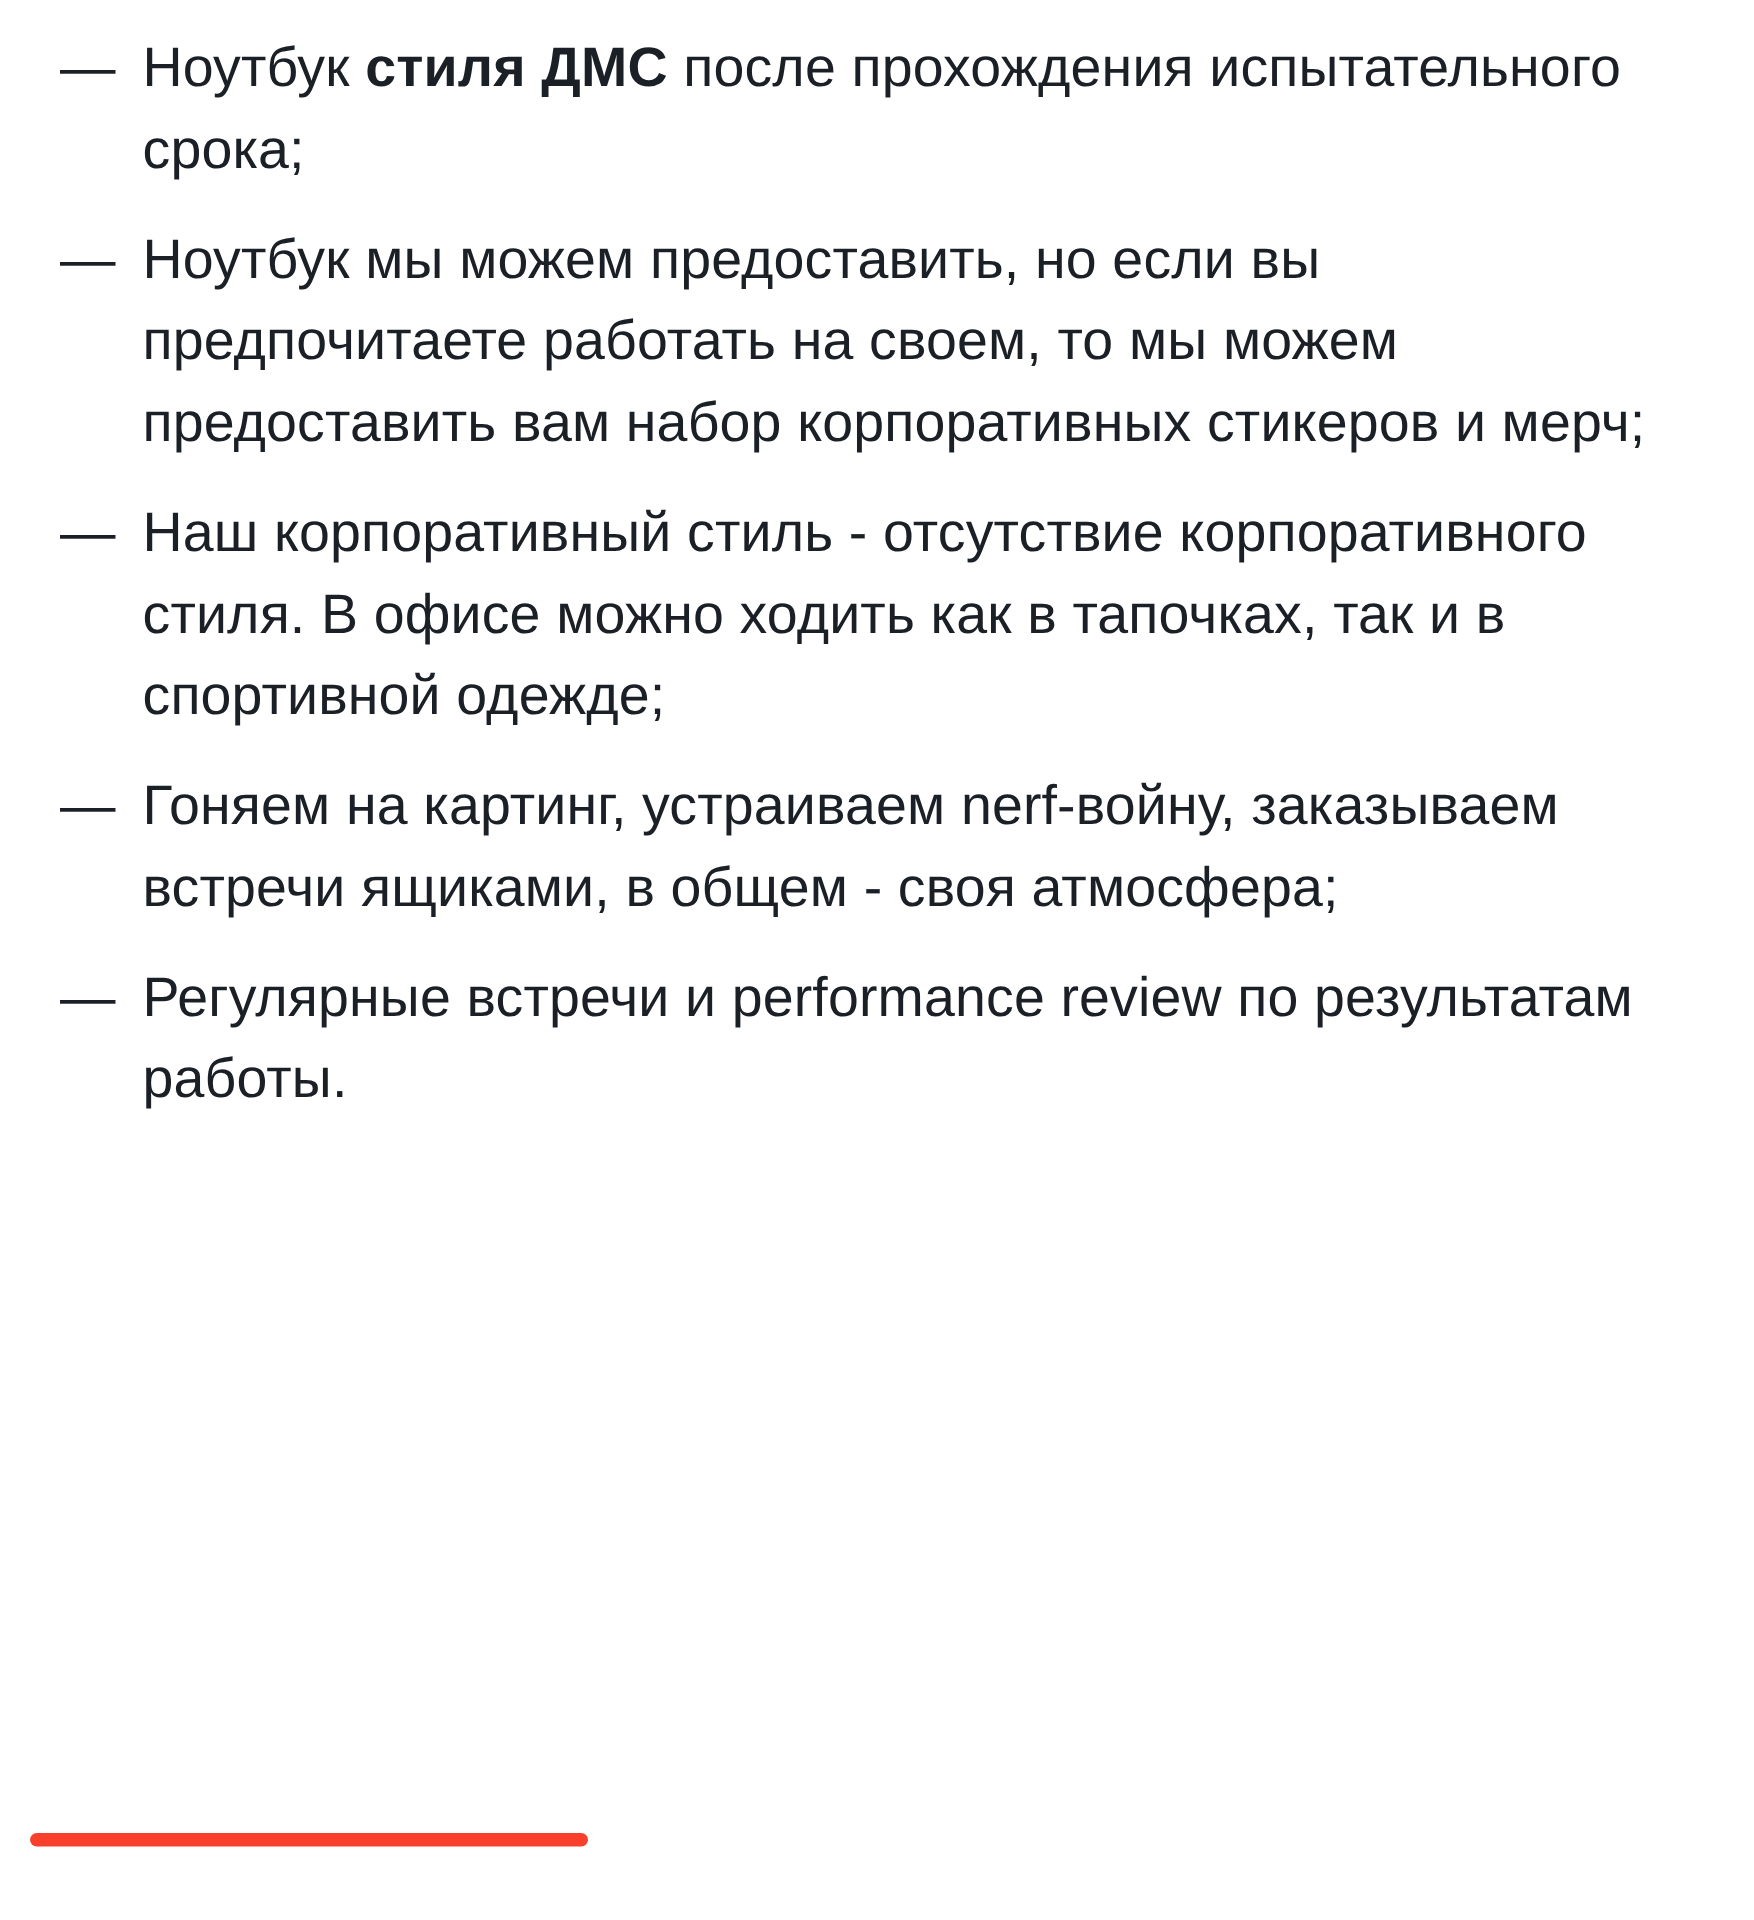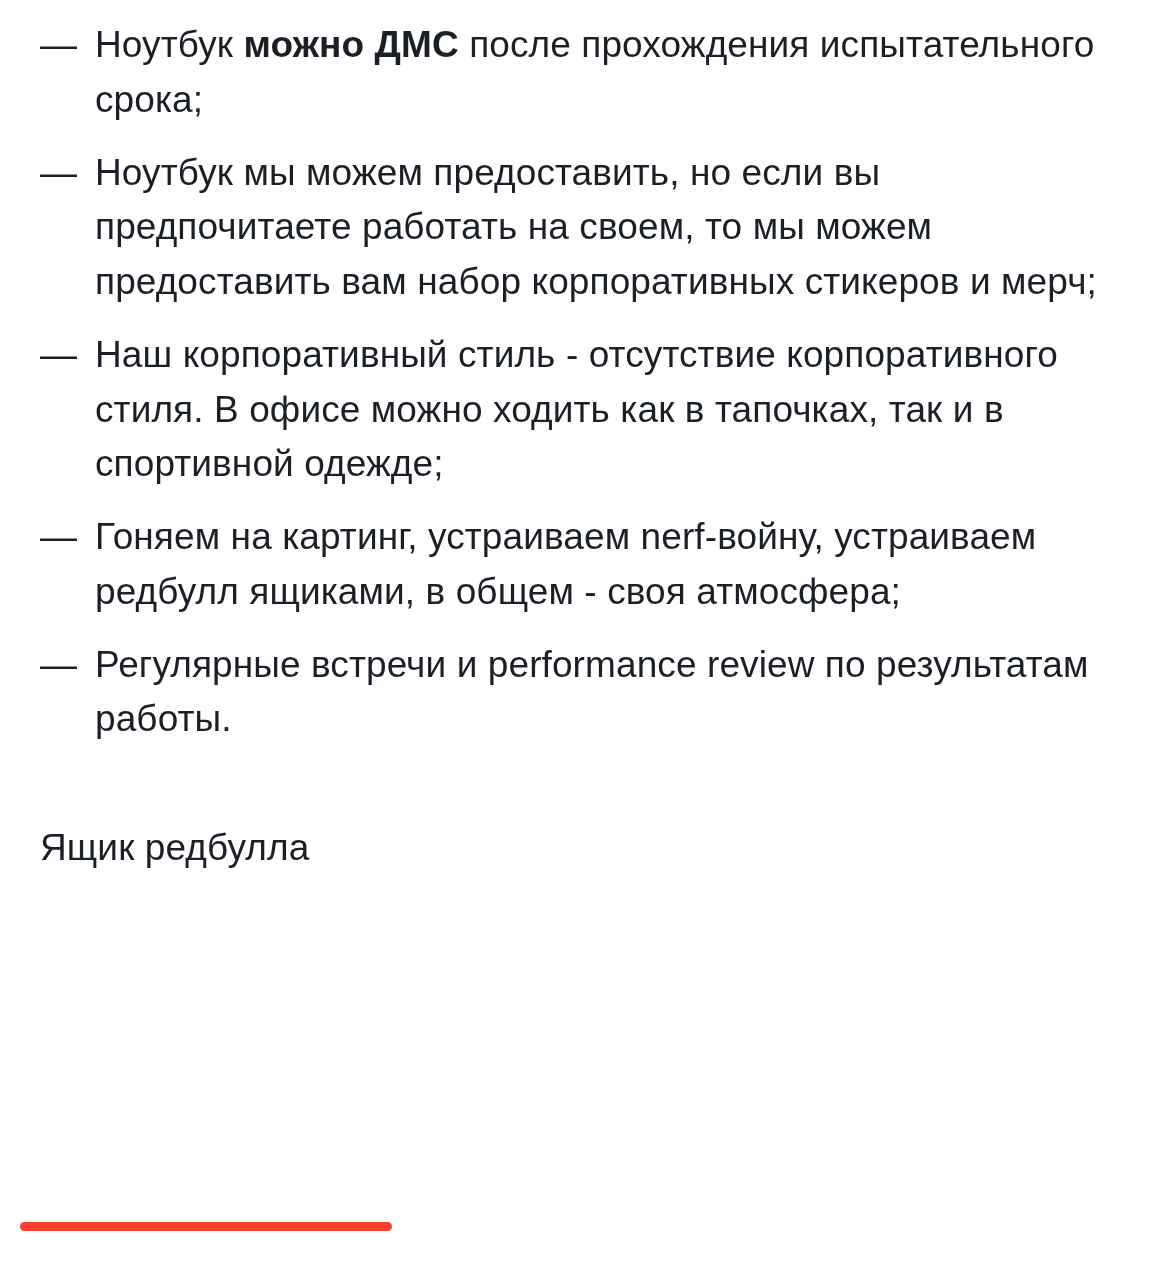--- a/index.html
+++ b/index.html
@@ -75,38 +75,37 @@
   }
 </style>
 </head>
 <body>
 
 <div class="page">
 
   <ul class="bullet-list" id="bullet-list">
       <li class="bullet-item">
         <span class="dash">—</span>
-        <span class="item-text"><span>Ноутбук </span><b>можно ДМС</b><span> после прохождения испытательного срока;</span></span>
+        <span class="item-text"><span>Ноутбук </span><b>стиля ДМС</b><span> после прохождения испытательного срока;</span></span>
       </li>
       <li class="bullet-item">
         <span class="dash">—</span>
         <span class="item-text"><span>Ноутбук мы можем предоставить, но если вы предпочитаете работать на своем, то мы можем предоставить вам набор корпоративных стикеров и мерч;</span></span>
       </li>
       <li class="bullet-item">
         <span class="dash">—</span>
         <span class="item-text"><span>Наш корпоративный стиль - отсутствие корпоративного стиля. В офисе можно ходить как в тапочках, так и в спортивной одежде;</span></span>
       </li>
       <li class="bullet-item">
         <span class="dash">—</span>
-        <span class="item-text"><span>Гоняем на картинг, устраиваем nerf-войну, устраиваем редбулл ящиками, в общем - своя атмосфера;</span></span>
+        <span class="item-text"><span>Гоняем на картинг, устраиваем nerf-войну, заказываем встречи ящиками, в общем - своя атмосфера;</span></span>
       </li>
       <li class="bullet-item">
         <span class="dash">—</span>
         <span class="item-text"><span>Регулярные встречи и performance review по результатам работы.</span></span>
       </li>
     </ul>
 
 
-  <div class="plain-paragraph">Ящик редбулла</div>
 
   <div class="underline-mark" style="background: rgb(249, 64, 44);"></div>
 
 </div>
 
 </body></html>

